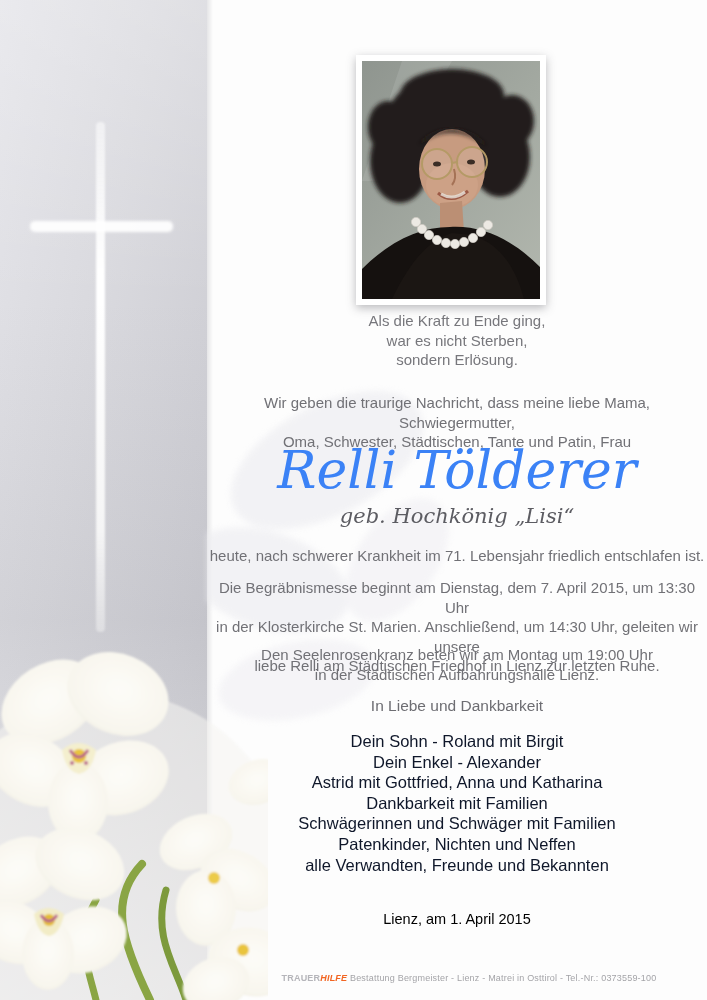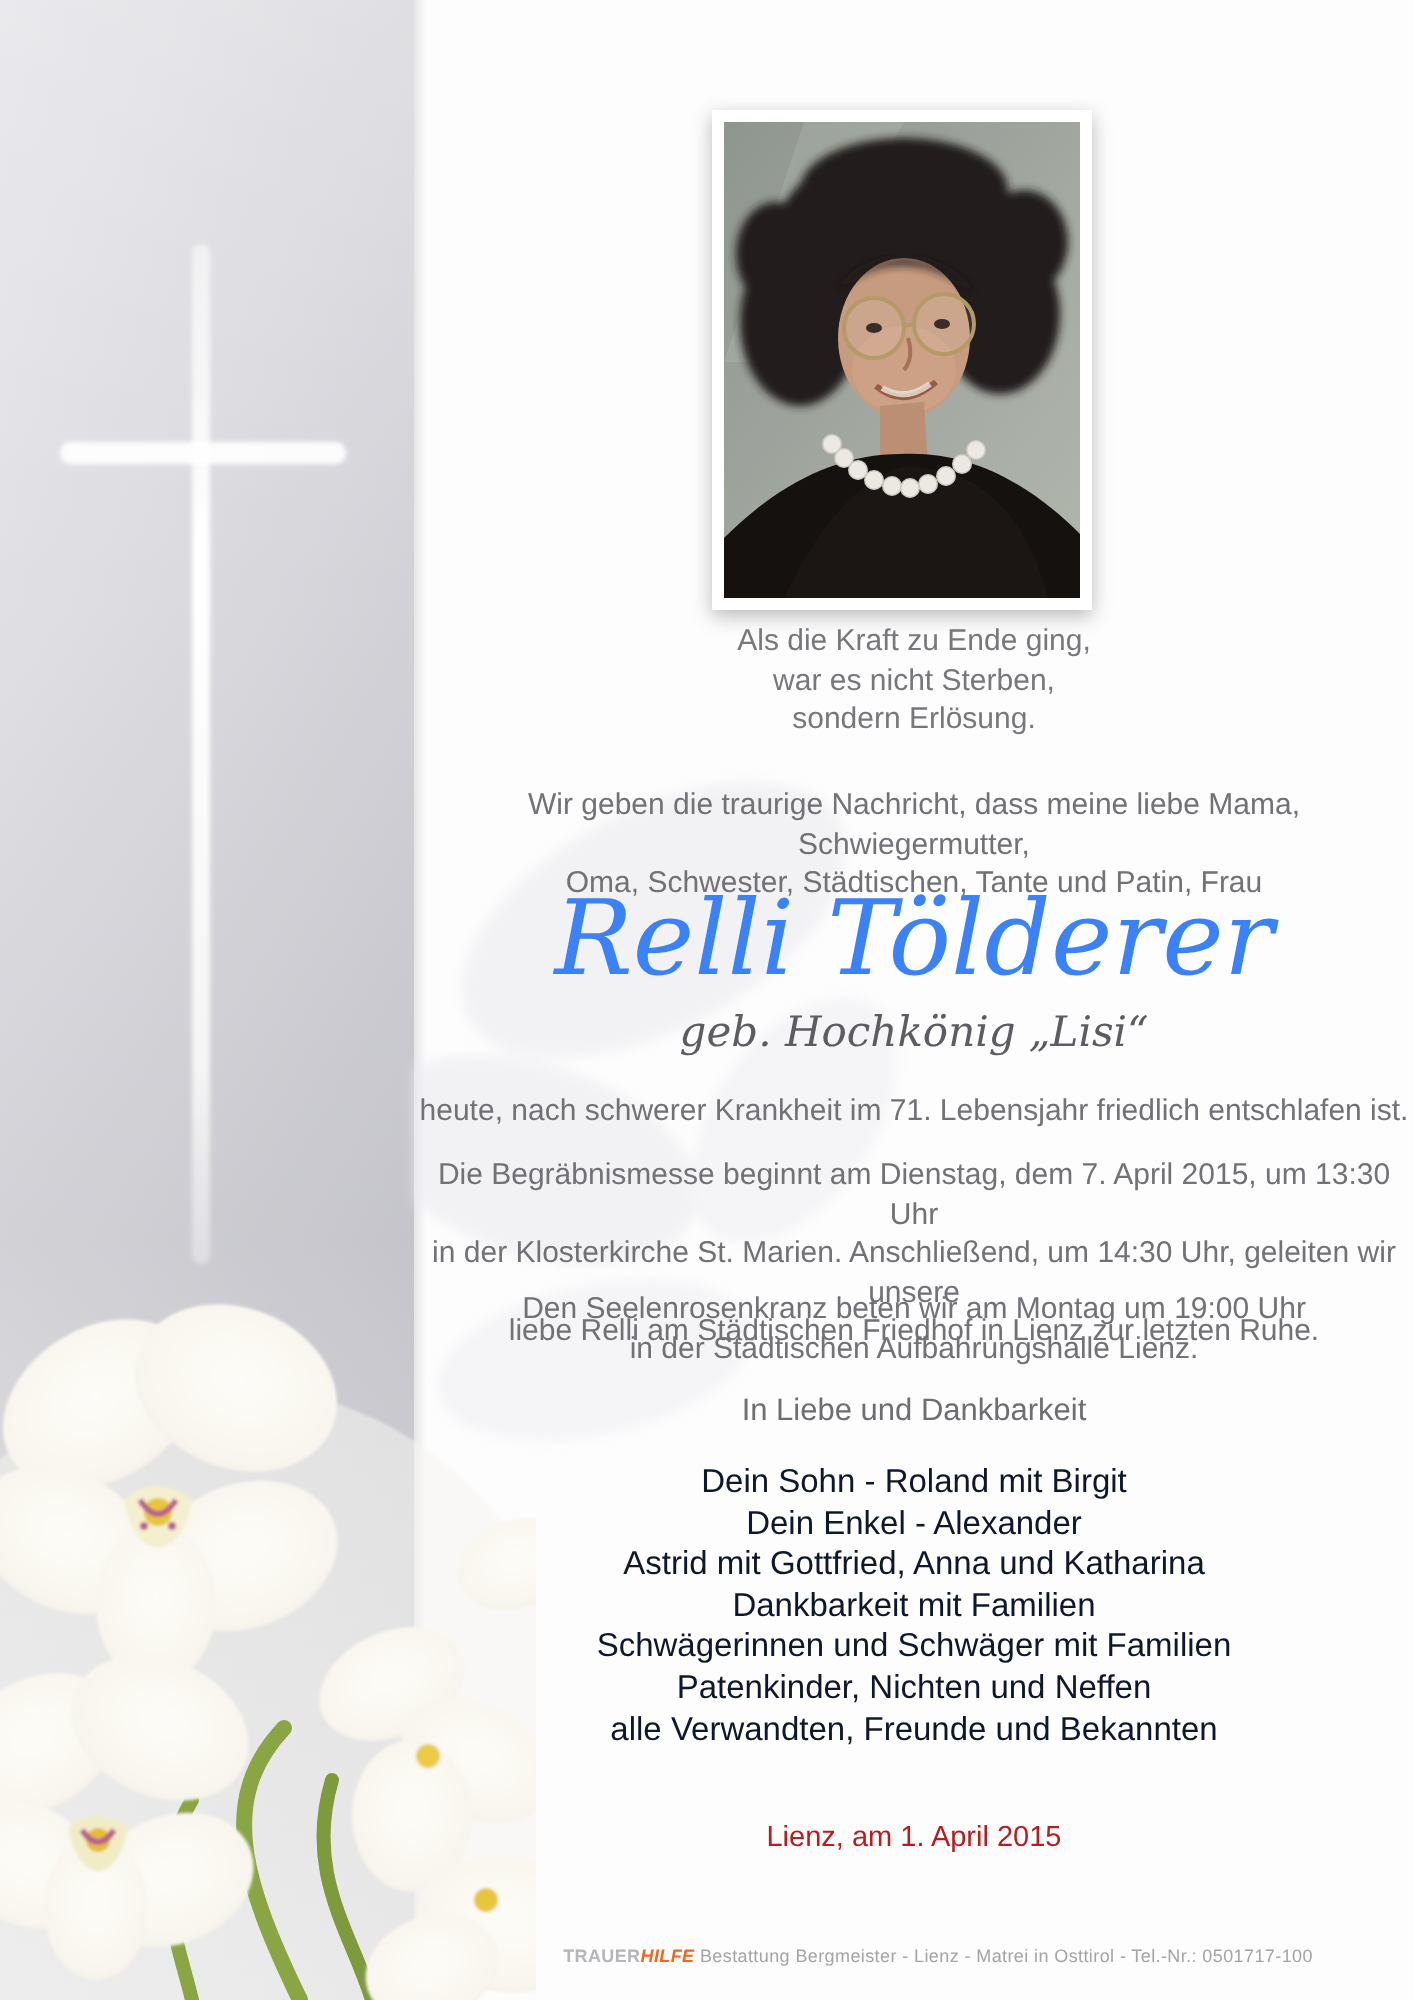--- a/index.html
+++ b/index.html
@@ -42,21 +42,21 @@
   .deceased-name{top:436px;font-family:"DejaVu Serif",serif;font-style:italic;
     font-size:52px;line-height:68px;color:#3b82f6;font-weight:normal;margin:0;}
   .maiden{top:504px;font-family:"DejaVu Serif",serif;font-style:italic;
     font-size:21px;color:#5c5c62;}
 
   .death{top:547px;font-size:15px;color:#717176;}
   .funeral{top:578px;font-size:15px;line-height:19.5px;color:#717176;}
   .rosary{top:645px;font-size:15px;line-height:19.5px;color:#717176;}
   .closing{top:697px;font-size:15.5px;color:#6d6d72;}
   .mourners{top:731px;font-size:16.5px;line-height:20.6px;color:#0f172a;}
-  .dateline{top:911px;font-size:14.5px;color:#b91c1c;}
+  .dateline{top:911px;font-size:14.5px;color:#000000;}
 
   .footer{top:973px;font-size:9px;color:#a4a4a8;letter-spacing:.2px;}
   .brand-gray{color:#b5b5ba;font-weight:bold;margin-left:24px;}
   .brand-orange{color:#f26522;font-weight:bold;font-style:italic;}
 </style>
 </head>
 <body>
 
 <div class="page">
 
@@ -233,17 +233,17 @@
       <span class="line">Astrid mit Gottfried, Anna und Katharina</span>
       <span class="line">Dankbarkeit mit Familien</span>
       <span class="line">Schwägerinnen und Schwäger mit Familien</span>
       <span class="line">Patenkinder, Nichten und Neffen</span>
       <span class="line">alle Verwandten, Freunde und Bekannten</span>
     </div>
 
     <div class="block dateline">Lienz, am 1. April 2015</div>
 
     <div class="block footer">
-      <span class="brand-gray">TRAUER</span><span class="brand-orange">HILFE</span><span> Bestattung Bergmeister - Lienz - Matrei in Osttirol - Tel.-Nr.: 0501717-100</span>
+      <span class="brand-gray">TRAUER</span><span class="brand-orange">HILFE</span><span> Bestattung Bergmeister - Lienz - Matrei in Osttirol - Tel.-Nr.: 0373559-100</span>
     </div>
 
   </div>
 </div>
 
 </body></html>

